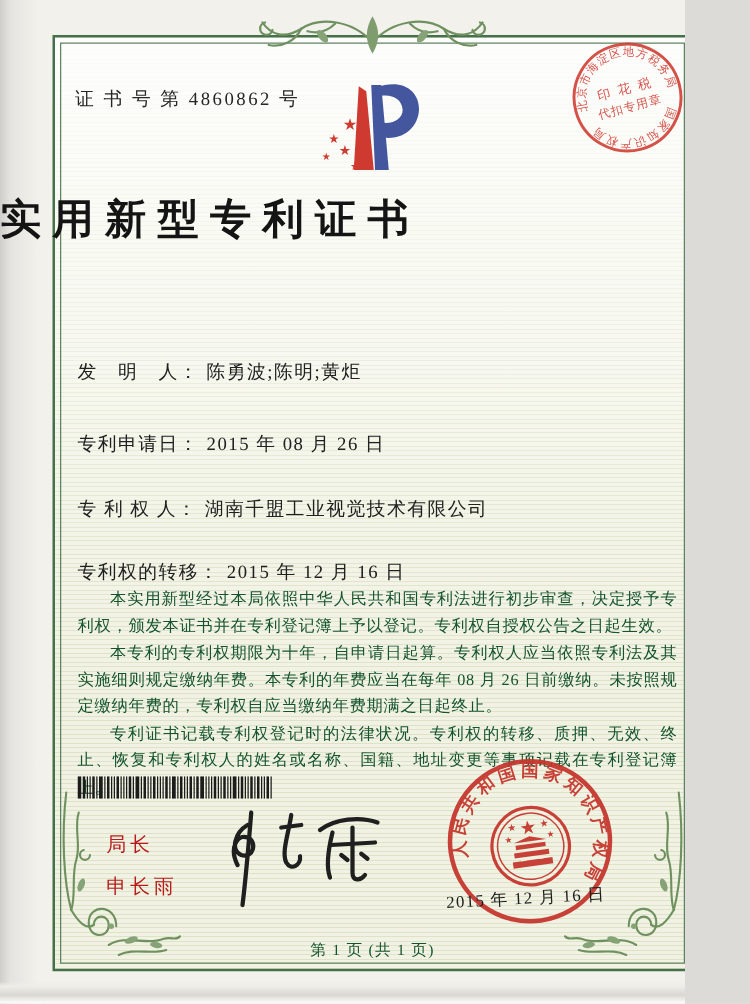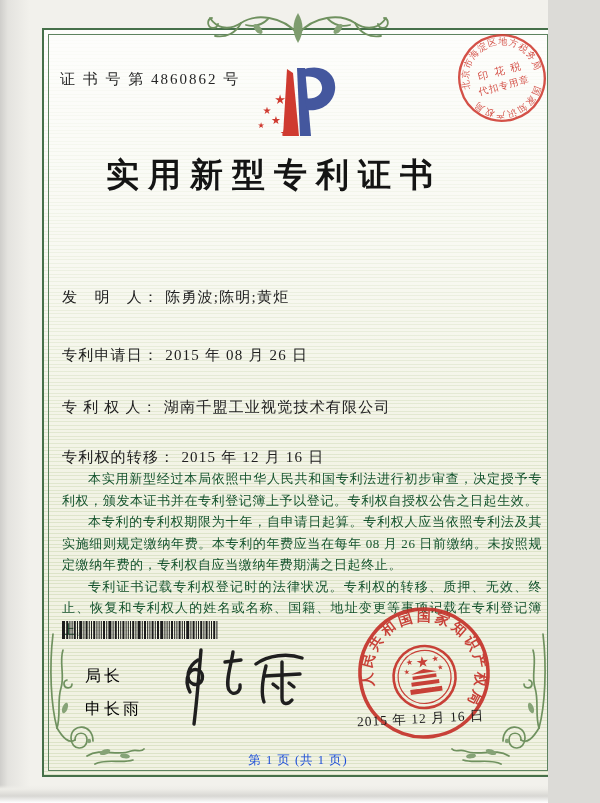--- a/index.html
+++ b/index.html
@@ -14,30 +14,30 @@
   .inner-bg{position:absolute;left:44px;top:30px;width:508px;height:745px;
     background:
       linear-gradient(180deg,rgba(255,255,255,.9) 0%,rgba(255,255,255,.55) 28%,rgba(255,255,255,.18) 52%,rgba(255,255,255,0) 72%),
       repeating-linear-gradient(180deg,#f1f2e3 0px,#f1f2e3 2.6px,#dce3c7 2.6px,#dce3c7 3.6px);}
   .frame-outer{position:absolute;left:42px;top:28px;width:512px;height:749px;
                border:2.5px solid #46704a;box-sizing:border-box;}
   .frame-inner{position:absolute;left:48px;top:34px;width:500px;height:737px;
                border:1px solid #5d8360;box-sizing:border-box;}
   .abs{position:absolute;}
   .cert-number{left:60px;top:70px;font-size:15px;letter-spacing:2px;color:#262626;}
-  .title{left:0;right:0;top:153px;text-align:center;font-size:33px;font-weight:700;
+  .title{left:0;right:0;top:153px;font-size:33px;font-weight:700;
          letter-spacing:9px;color:#141414;}
   .field{left:62px;font-size:15px;letter-spacing:1.2px;white-space:nowrap;color:#202020;}
   .field .fvalue{margin-left:6px;}
   .body-text{left:62px;width:480px;top:468px;font-size:13px;line-height:21.5px;
              letter-spacing:.6px;color:#14532d;text-align:justify;}
   .body-text p{margin:0;text-indent:2em;}
-  .signer{left:85px;font-size:16px;letter-spacing:3px;color:#000000;}
+  .signer{left:85px;font-size:16px;letter-spacing:3px;color:#b91c1c;}
   .footer{left:42px;width:512px;top:752px;text-align:center;font-size:12.5px;
-          letter-spacing:1px;color:#1d4ed8;}
+          letter-spacing:1px;color:#14532d;}
   .seal-date{left:357px;top:710px;font-size:13.5px;letter-spacing:1px;color:#1b1b1b;
              transform:rotate(-3deg);}
   .rot-stamp{transform:rotate(-15deg);}
   .rot-seal{transform:rotate(-8deg);}
   svg{display:block;}
 </style>
 </head>
 <body>
 
 <div class="screen">

